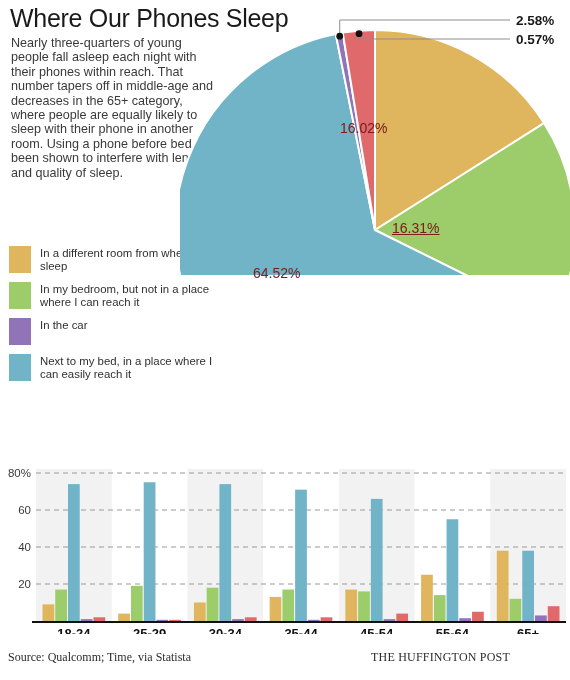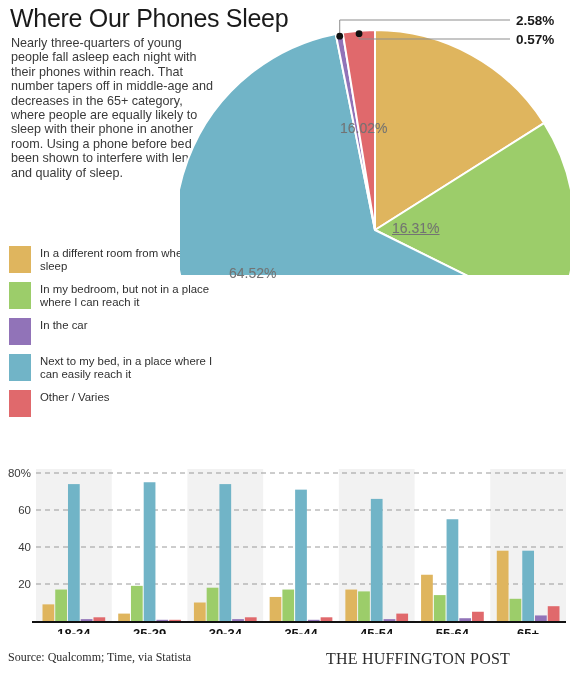--- a/index.html
+++ b/index.html
@@ -27,42 +27,42 @@
   
   .legend{position:absolute;left:9px;top:246px;width:215px;}
   .legend-row{display:flex;align-items:flex-start;margin-bottom:9px;}
   .swatch{width:22px;height:27px;flex:0 0 22px;margin-right:9px;}
   .legend-label{font-size:11.4px;line-height:13px;color:#2f2f2f;padding-top:1px;}
 
   
   .pie-wrap{position:absolute;left:180px;top:10px;width:390px;height:265px;}
   .pie-svg{position:absolute;left:0;top:0;}
   .pie-pct{
-    position:absolute;color:#737373;font-size:14px;font-weight:normal;
+    position:absolute;color:#7f1d1d;font-size:14px;font-weight:normal;
     text-shadow:0 0 1px rgba(0,0,0,.08);
   }
   .callout-text{
     position:absolute;font-size:13.5px;font-weight:bold;color:#1a1a1a;
   }
 
   
   .bars{position:absolute;left:0px;top:462px;width:570px;height:172px;}
   .bars-svg{position:absolute;left:0;top:0;}
   .ytick{font-size:11.5px;fill:#3a3a3a;font-family:"Liberation Sans",sans-serif;}
   .xtick{font-size:13px;fill:#111;font-weight:bold;font-family:"Liberation Sans",sans-serif;}
 
   
   .footer{position:absolute;left:0;top:650px;width:518px;height:24px;}
   .source{
     position:absolute;left:8px;top:0;
     font-family:"Liberation Serif", serif;font-size:12px;color:#2b2b2b;
   }
   .brand{
     position:absolute;right:8px;top:0;
-    font-family:"Liberation Serif", serif;font-size:16px;color:#2b2b2b;
+    font-family:"Liberation Serif", serif;font-size:12px;color:#2b2b2b;
     letter-spacing:.2px;
   }
 </style>
 </head>
 <body>
 
 <div class="page">
 
   <div class="title">Where Our Phones Sleep</div>
   <div class="deck">Nearly three-quarters of young people fall asleep each night with their phones within reach. That number tapers off in middle-age and decreases in the 65+ category, where people are equally likely to sleep with their phone in another room. Using a phone before bed has been shown to interfere with length and quality of sleep.</div>
@@ -77,24 +77,20 @@
       <span class="legend-label">In my bedroom, but not in a place where I can reach it</span>
     </div>
     <div class="legend-row">
       <span class="swatch" style="background:#9173b8"></span>
       <span class="legend-label">In the car</span>
     </div>
     <div class="legend-row">
       <span class="swatch" style="background:#71b4c7"></span>
       <span class="legend-label">Next to my bed, in a place where I can easily reach it</span>
     </div>
-    <div class="legend-row">
-      <span class="swatch" style="background:#e0696c"></span>
-      <span class="legend-label">Other / Varies</span>
-    </div>
   </div>
 
   <div class="pie-wrap">
     <svg class="pie-svg" width="390" height="265" viewBox="0 0 390 265">
       <g id="pie-slices">
           <path d="M 195 220 L 195 20 A 200 200 0 0 1 364.00011969587183 113.04692831535415 Z" fill="#dfb55e" stroke="#ffffff" stroke-width="2"></path>
           <path d="M 195 220 L 364.00011969587183 113.04692831535415 A 200 200 0 0 1 374.1609729535477 308.8895144003956 Z" fill="#9ccd6a" stroke="#ffffff" stroke-width="2"></path>
           <path d="M 195 220 L 374.1609729535477 308.8895144003956 A 200 200 0 1 1 155.67386107691593 23.90447532541114 Z" fill="#71b4c7" stroke="#ffffff" stroke-width="2"></path>
           <path d="M 195 220 L 155.67386107691593 23.90447532541114 A 200 200 0 0 1 162.72057380348338 22.622091802492662 Z" fill="#9173b8" stroke="#ffffff" stroke-width="2"></path>
           <path d="M 195 220 L 162.72057380348338 22.622091802492662 A 200 200 0 0 1 194.99999999999997 20 Z" fill="#e0696c" stroke="#ffffff" stroke-width="2"></path>
@@ -102,21 +98,21 @@
       <g id="pie-callout-lines">
           <polyline points="159.72860420603308,26.183260168928285 159.72860420603308,10 330,10" fill="none" stroke="#8d8d8d" stroke-width="1"></polyline>
           <circle cx="159.72860420603308" cy="26.183260168928285" r="3.4" fill="#111"></circle>
           <polyline points="179.0500187489971,23.646751750594518 179.0500187489971,29 330,29" fill="none" stroke="#8d8d8d" stroke-width="1"></polyline>
           <circle cx="179.0500187489971" cy="23.646751750594518" r="3.4" fill="#111"></circle>
         </g>
     </svg>
 
     <span class="pie-pct" style="left:160px;top:110px;">16.02%</span>
     <span class="pie-pct" style="left:212px;top:210px;text-decoration:underline;">16.31%</span>
-    <span class="pie-pct" style="left:49px;top:255px;">64.52%</span>
+    <span class="pie-pct" style="left:73px;top:255px;">64.52%</span>
 
     <span class="callout-text" style="left:336px;top:3px;text-align:center;">2.58%</span>
     <span class="callout-text" style="left:336px;top:22px;">0.57%</span>
   </div>
 
   <div class="bars">
     <svg class="bars-svg" width="570" height="172" viewBox="0 0 570 172">
       <g id="bar-bands">
           <rect x="36" y="7" width="75.71428571428571" height="152" fill="#f2f2f2"></rect>
           <rect x="187.42857142857142" y="7" width="75.71428571428571" height="152" fill="#f2f2f2"></rect>

